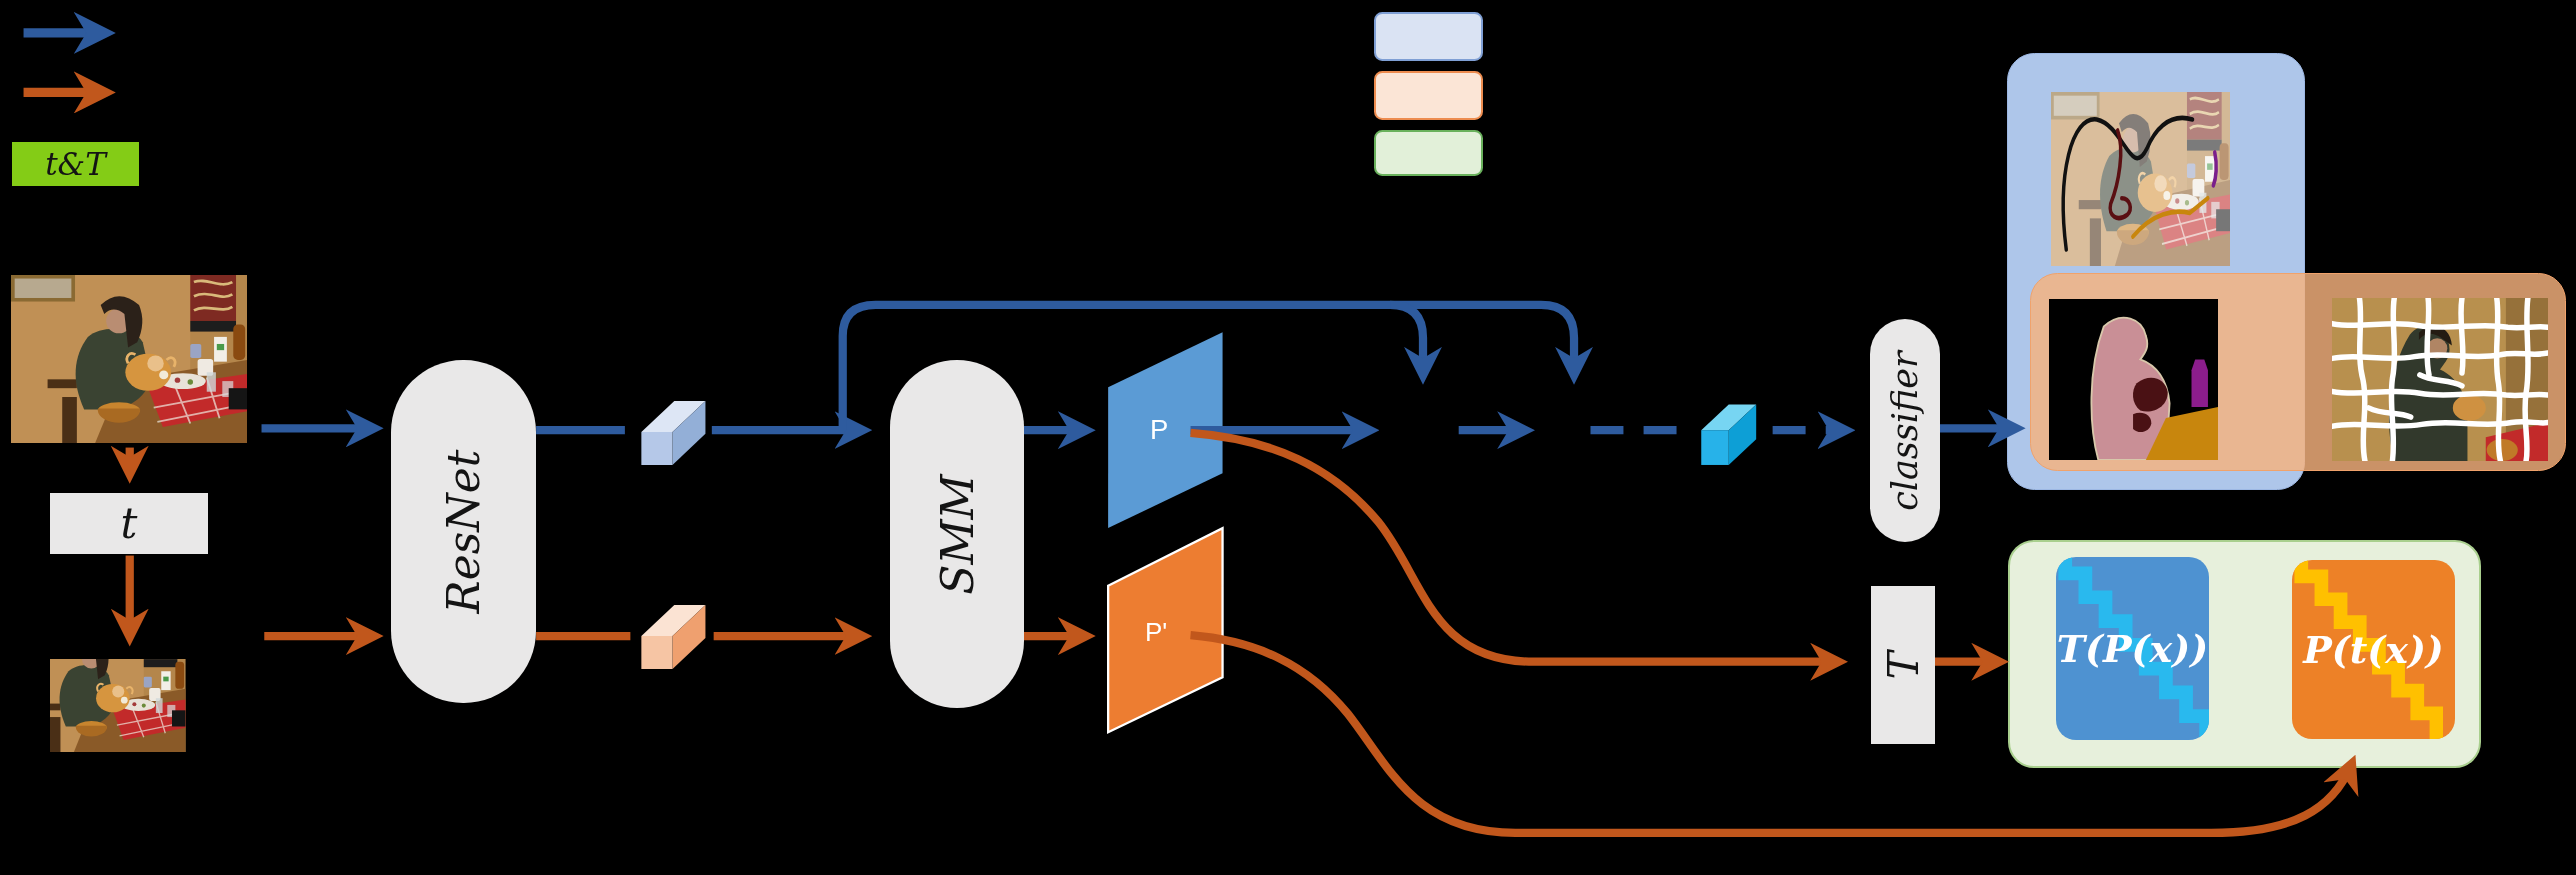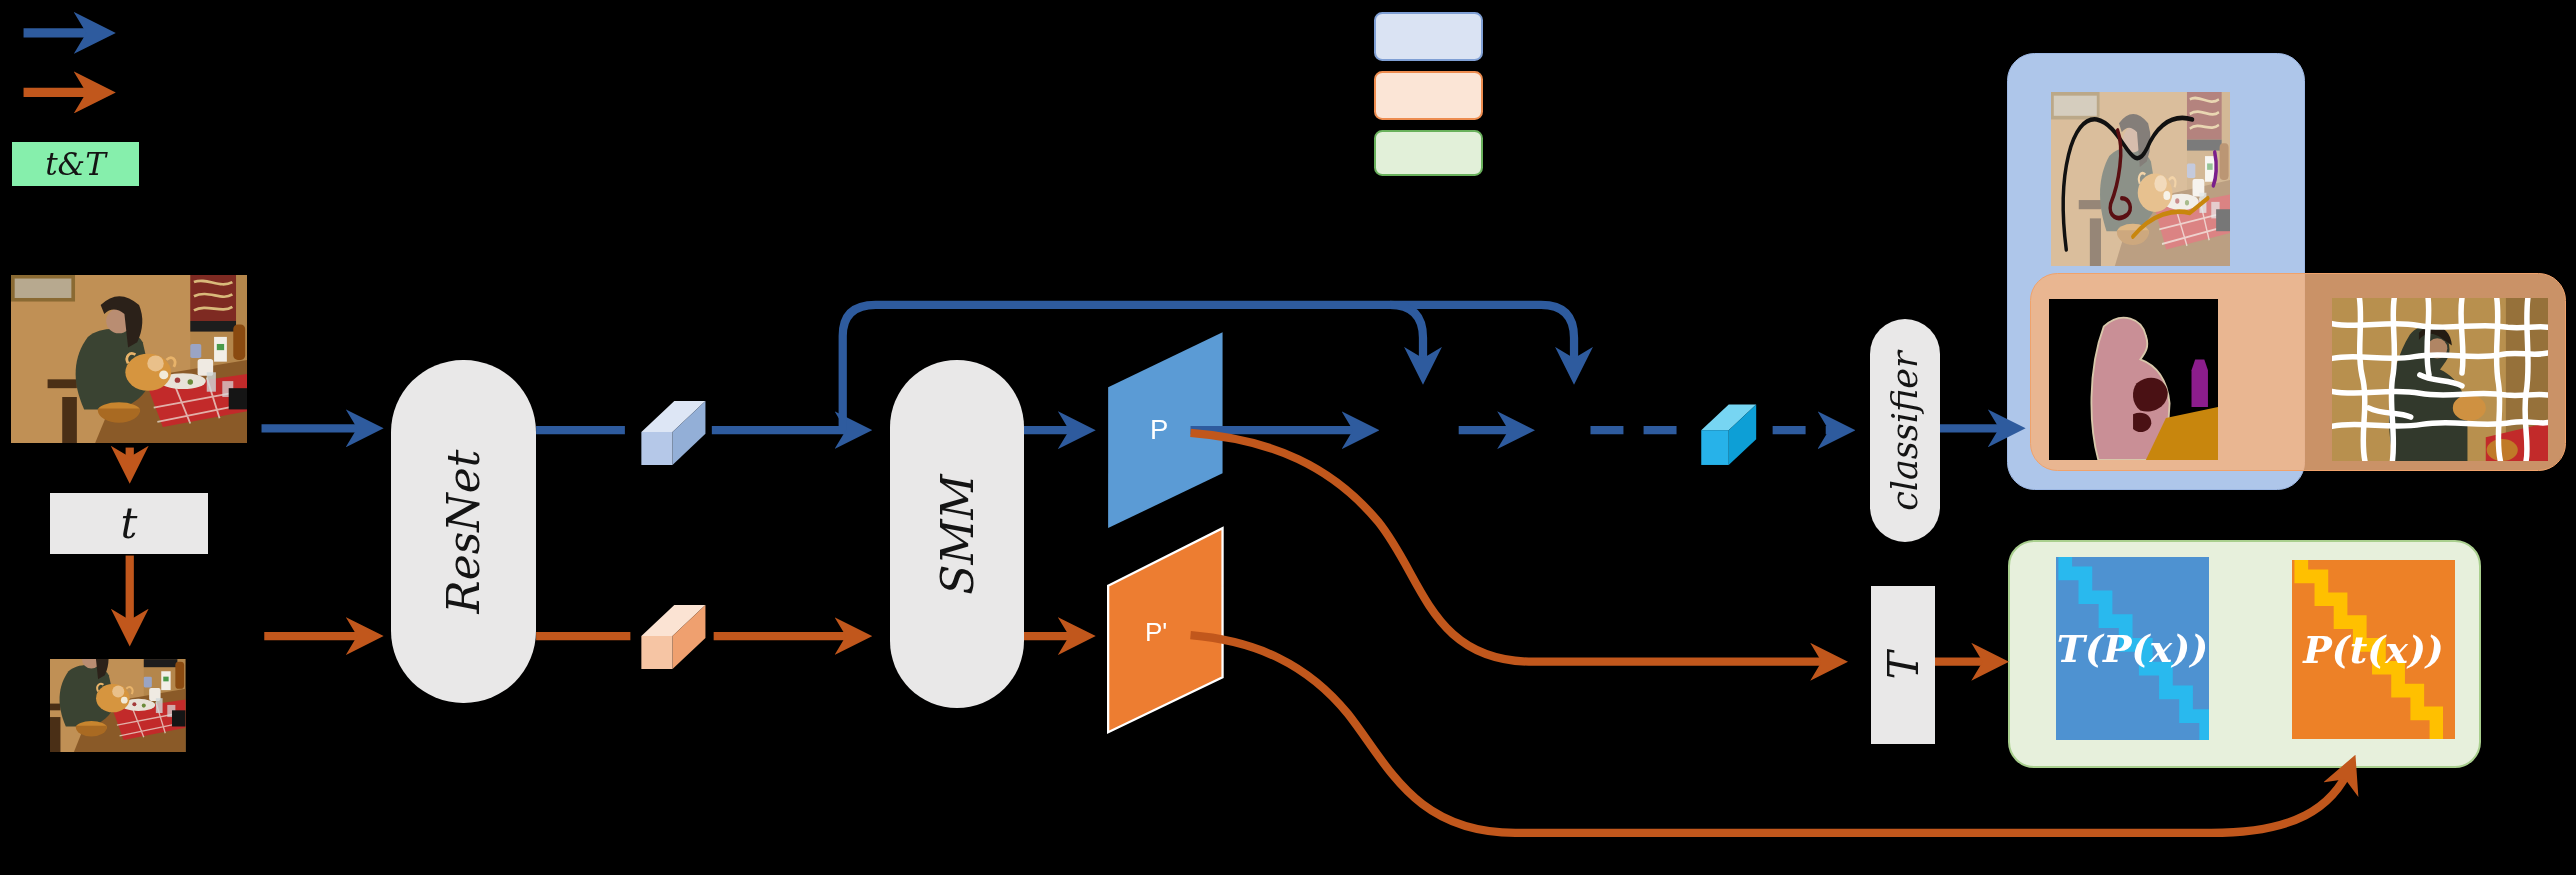--- a/index.html
+++ b/index.html
@@ -10,21 +10,21 @@
   
   .capsule{position:absolute;background:#e9e8e8;display:flex;align-items:center;justify-content:center;}
   .capsule .rot{transform:rotate(-90deg);white-space:nowrap;font-style:italic;color:#141414;}
   .graybox{position:absolute;background:#e9e8e8;display:flex;align-items:center;justify-content:center;
            font-style:italic;color:#141414;}
   
   .swatch{position:absolute;width:105px;height:45px;border-radius:8.2px;border:2.7px solid;}
   
   .container-round{position:absolute;border-radius:27.5px;}
   
-  .matrix{position:absolute;overflow:hidden;}
+  .matrix{position:absolute;overflow:hidden;border-radius:20px;}
   .matrix .lbl{position:absolute;inset:0;display:flex;align-items:center;justify-content:center;
                color:#fff;font-weight:bold;font-style:italic;font-size:38px;
                font-family:"DejaVu Serif",serif;}
   
   .pl{position:absolute;color:#fff;font-family:"Liberation Sans",sans-serif;font-size:27.5px;}
   .imgbox{position:absolute;overflow:hidden;}
 </style>
 </head>
 <body>
 
@@ -62,21 +62,21 @@
         <ellipse cx="150" cy="110" rx="25" ry="21" fill="#d6953f"></ellipse>
         <path d="M128,100 C124,92 130,86 136,90 M170,96 C176,90 182,96 178,104" stroke="#e8b36a" stroke-width="3" fill="none"></path>
         <circle cx="158" cy="100" r="9" fill="#e9c08a"></circle>
         <circle cx="167" cy="113" r="5" fill="#f2ead8"></circle>
         <ellipse cx="118" cy="153" rx="23" ry="9" fill="#c8852e"></ellipse>
         <path d="M95,153 a23,14 0 0 0 46,0 v-2 h-46 Z" fill="#a96a22"></path>
       </symbol>
     </defs>
   </svg>
 
-  <div class="abs" style="left:12px;top:142px;width:127px;height:44px;background:#86efac;display:flex;align-items:center;justify-content:center;">
+  <div class="abs" style="left:12px;top:142px;width:127px;height:44px;background:#84cc16;display:flex;align-items:center;justify-content:center;">
     <span style="font-style:italic;font-size:31px;color:#141414;">t&amp;T</span>
   </div>
 
   <div class="swatch" style="left:1374px;top:12px;background:#dae3f3;border-color:#7f9fd4;"></div>
   <div class="swatch" style="left:1374px;top:71px;background:#fbe5d6;border-color:#ed8c4f;"></div>
   <div class="swatch" style="left:1374px;top:130px;height:42px;background:#e2f0d9;border-color:#69b15c;"></div>
 
   <div class="container-round" style="left:2007px;top:53px;width:296px;height:435px;background:#aec6ea;border:1.8px solid #9db8e4;"></div>
   <div class="container-round" style="left:2030px;top:273px;width:534px;height:196px;background:rgba(246,178,126,0.82);border:1.8px solid #f0a26b;"></div>
   <div class="container-round" style="left:2008px;top:540px;width:469px;height:224px;background:#e7f0dc;border:2.7px solid #a9cf8e;border-radius:26px;"></div>

